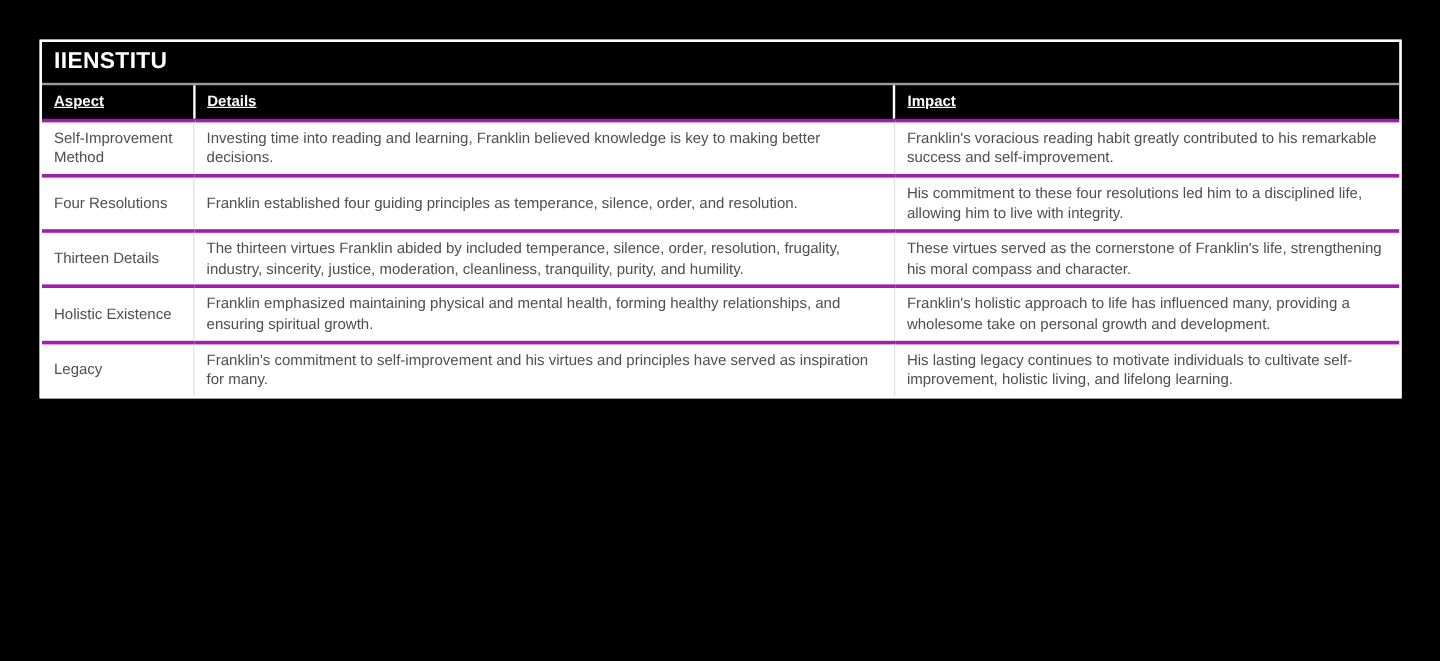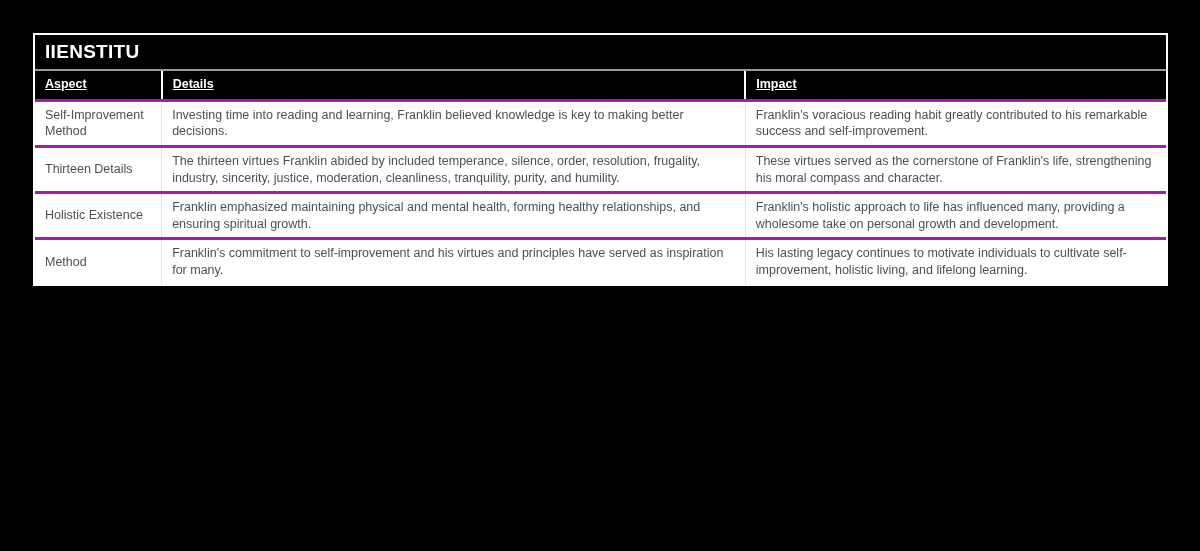--- a/index.html
+++ b/index.html
@@ -73,29 +73,34 @@
         <th>Impact</th>
       </tr>
     </thead>
     <tbody>
       <tr>
         <td>Self-Improvement Method</td>
         <td>Investing time into reading and learning, Franklin believed knowledge is key to making better decisions.</td>
         <td>Franklin's voracious reading habit greatly contributed to his remarkable success and self-improvement.</td>
       </tr>
       <tr>
+        <td>Four Resolutions</td>
+        <td>Franklin established four guiding principles as temperance, silence, order, and resolution.</td>
+        <td>His commitment to these four resolutions led him to a disciplined life, allowing him to live with integrity.</td>
+      </tr>
+      <tr>
         <td>Thirteen Details</td>
         <td>The thirteen virtues Franklin abided by included temperance, silence, order, resolution, frugality, industry, sincerity, justice, moderation, cleanliness, tranquility, purity, and humility.</td>
         <td>These virtues served as the cornerstone of Franklin's life, strengthening his moral compass and character.</td>
       </tr>
       <tr>
         <td>Holistic Existence</td>
         <td>Franklin emphasized maintaining physical and mental health, forming healthy relationships, and ensuring spiritual growth.</td>
         <td>Franklin's holistic approach to life has influenced many, providing a wholesome take on personal growth and development.</td>
       </tr>
       <tr>
-        <td>Method</td>
+        <td>Legacy</td>
         <td>Franklin's commitment to self-improvement and his virtues and principles have served as inspiration for many.</td>
         <td>His lasting legacy continues to motivate individuals to cultivate self-improvement, holistic living, and lifelong learning.</td>
       </tr>
     </tbody>
   </table>
 </div>
 
 </body></html>

